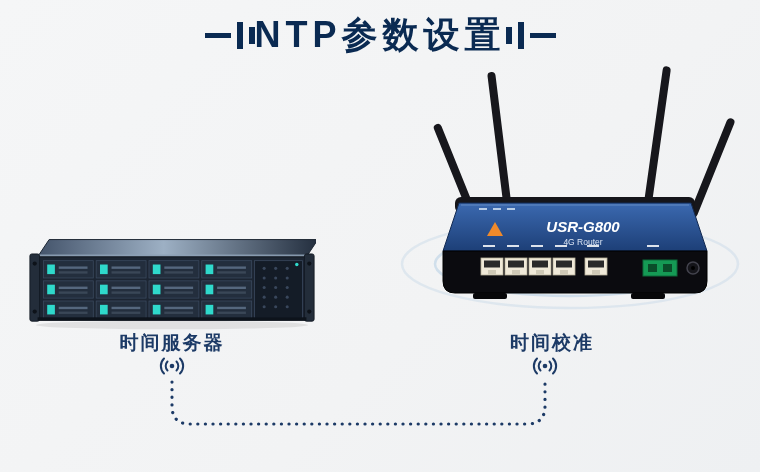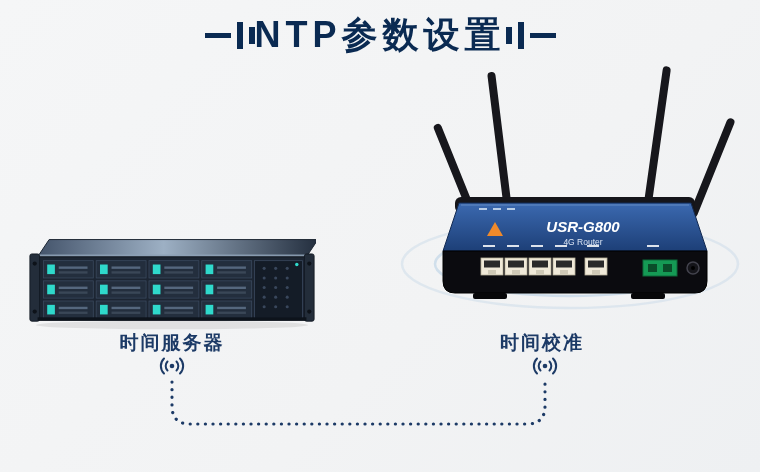--- a/index.html
+++ b/index.html
@@ -170,21 +170,21 @@
       <rect x="253" y="209" width="9" height="8" fill="#0a4d2a"></rect>
       <rect x="268" y="209" width="9" height="8" fill="#0a4d2a"></rect>
     </g>
     <circle cx="298" cy="213" r="6" fill="#15151a" stroke="#43434d" stroke-width="1.5"></circle>
     <circle cx="298" cy="213" r="2" fill="#000"></circle>
     <rect x="78" y="238" width="34" height="6" rx="2" fill="#070709"></rect>
     <rect x="236" y="238" width="34" height="6" rx="2" fill="#070709"></rect>
   </svg>
 
   <div class="device-label" style="left:28px;width:288px;">时间服务器</div>
-  <div class="device-label" style="left:392px;width:300px;">时间校准</div>
+  <div class="device-label" style="left:402px;width:300px;">时间校准</div>
 
   <svg class="abs" style="left:156px;top:356px;" width="32" height="20" viewBox="0 0 32 20">
     <circle cx="16" cy="10" r="2.3" fill="#1c3a66"></circle>
     <g fill="none" stroke="#1c3a66" stroke-width="2" stroke-linecap="round">
       <path d="M11.5 5.5 A6.5 6.5 0 0 0 11.5 14.5"></path>
       <path d="M8 2.5 A10.5 10.5 0 0 0 8 17.5"></path>
       <path d="M20.5 5.5 A6.5 6.5 0 0 1 20.5 14.5"></path>
       <path d="M24 2.5 A10.5 10.5 0 0 1 24 17.5"></path>
     </g>
   </svg>

